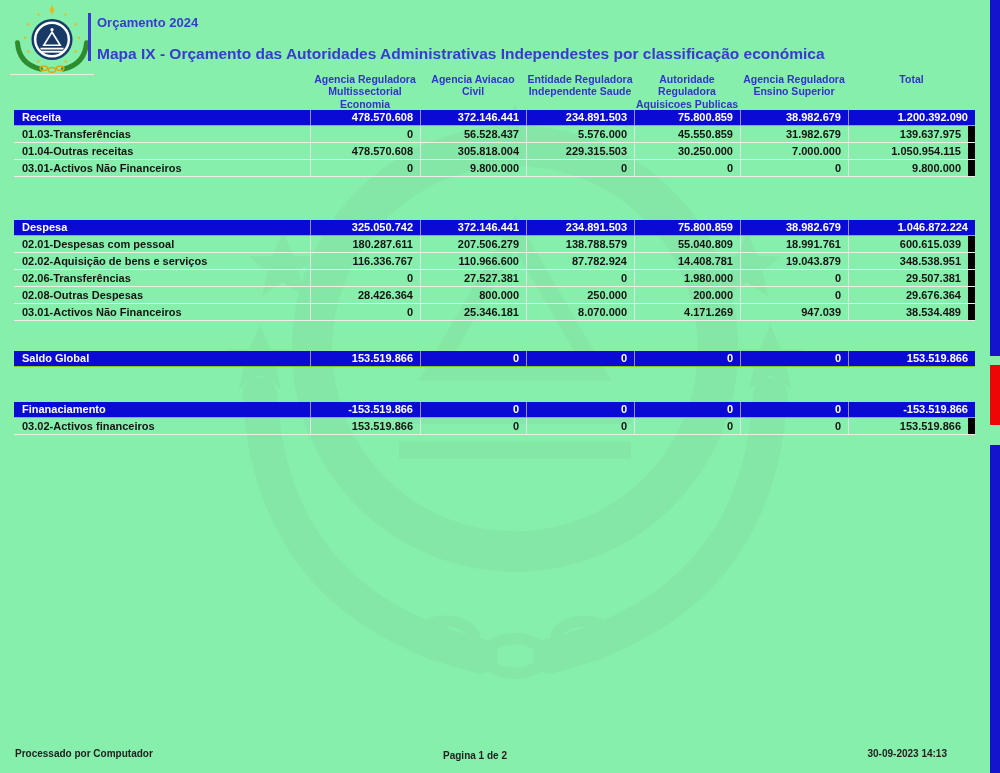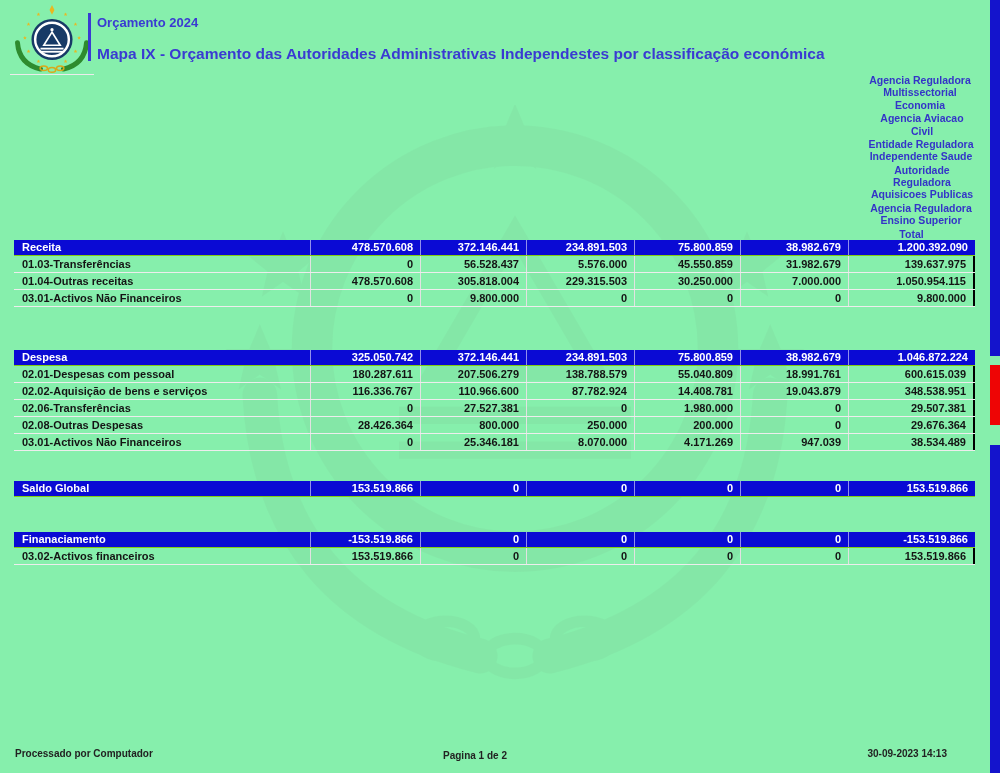--- a/index.html
+++ b/index.html
@@ -11,26 +11,26 @@
   }
   
   .logo { position:absolute; left:10px; top:5px; width:84px; height:70px; border-bottom:1px solid #ececec; }
   .hdr-rule { position:absolute; left:88px; top:13px; width:3px; height:48px; background:#3a3ad2; }
   .doc-subtitle { position:absolute; left:97px; top:15px; font-size:13px; color:#3a3ad2; }
   .doc-title { position:absolute; left:97px; top:39px; font-size:15.5px; color:#3a3ad2;margin-top:6px; }
   
   .watermark { position:absolute; left:225px; top:105px; width:580px; height:580px; opacity:0.05; pointer-events:none; }
   
   .tbl { position:absolute; left:14px; top:72px; width:961px; }
-  .colhead { display:flex; align-items:flex-end; min-height:34px;flex-direction:column; }
+  .colhead { display:flex; align-items:flex-start; min-height:34px; }
   .colhead .ch { font-size:10.5px; line-height:1.18; color:#3434c8; text-align:center; white-space:pre-line; padding-top:1px; }
   .row { display:flex; height:17px; line-height:16px; font-size:11px; color:#141414; border-bottom:1px solid #ededed; background:transparent; }
   .row .cell { overflow:hidden; white-space:nowrap; }
   .row .cell + .cell { border-left:1px solid #e2e2e2; }
-  .row .cell:last-child { border-right:2px solid #000000; }
+  .row .cell:last-child { border-right:7px solid #000000; }
   .row.blue { height:16px; line-height:15px; background:#0a0ad4; color:#ffffff; border-bottom:1px solid #84cc16; }
   .row.blue .cell + .cell { border-left:1px solid rgba(255,255,255,0.55); }
   .row.blue .cell:last-child { border-right:none;padding-left:18px; }
   .lbl { text-align:left; padding-left:8px; }
   .num { text-align:right; padding-right:7px; }
   .c0 { width:296px; } .c1 { width:110px; } .c2 { width:106px; } .c3 { width:108px; }
   .c4 { width:106px; } .c5 { width:108px; } .c6 { width:127px; }
   .section + .section { margin-top:43px; }
   .section:nth-child(3) { margin-top:30px; }
   .section:nth-child(4) { margin-top:35px; }

